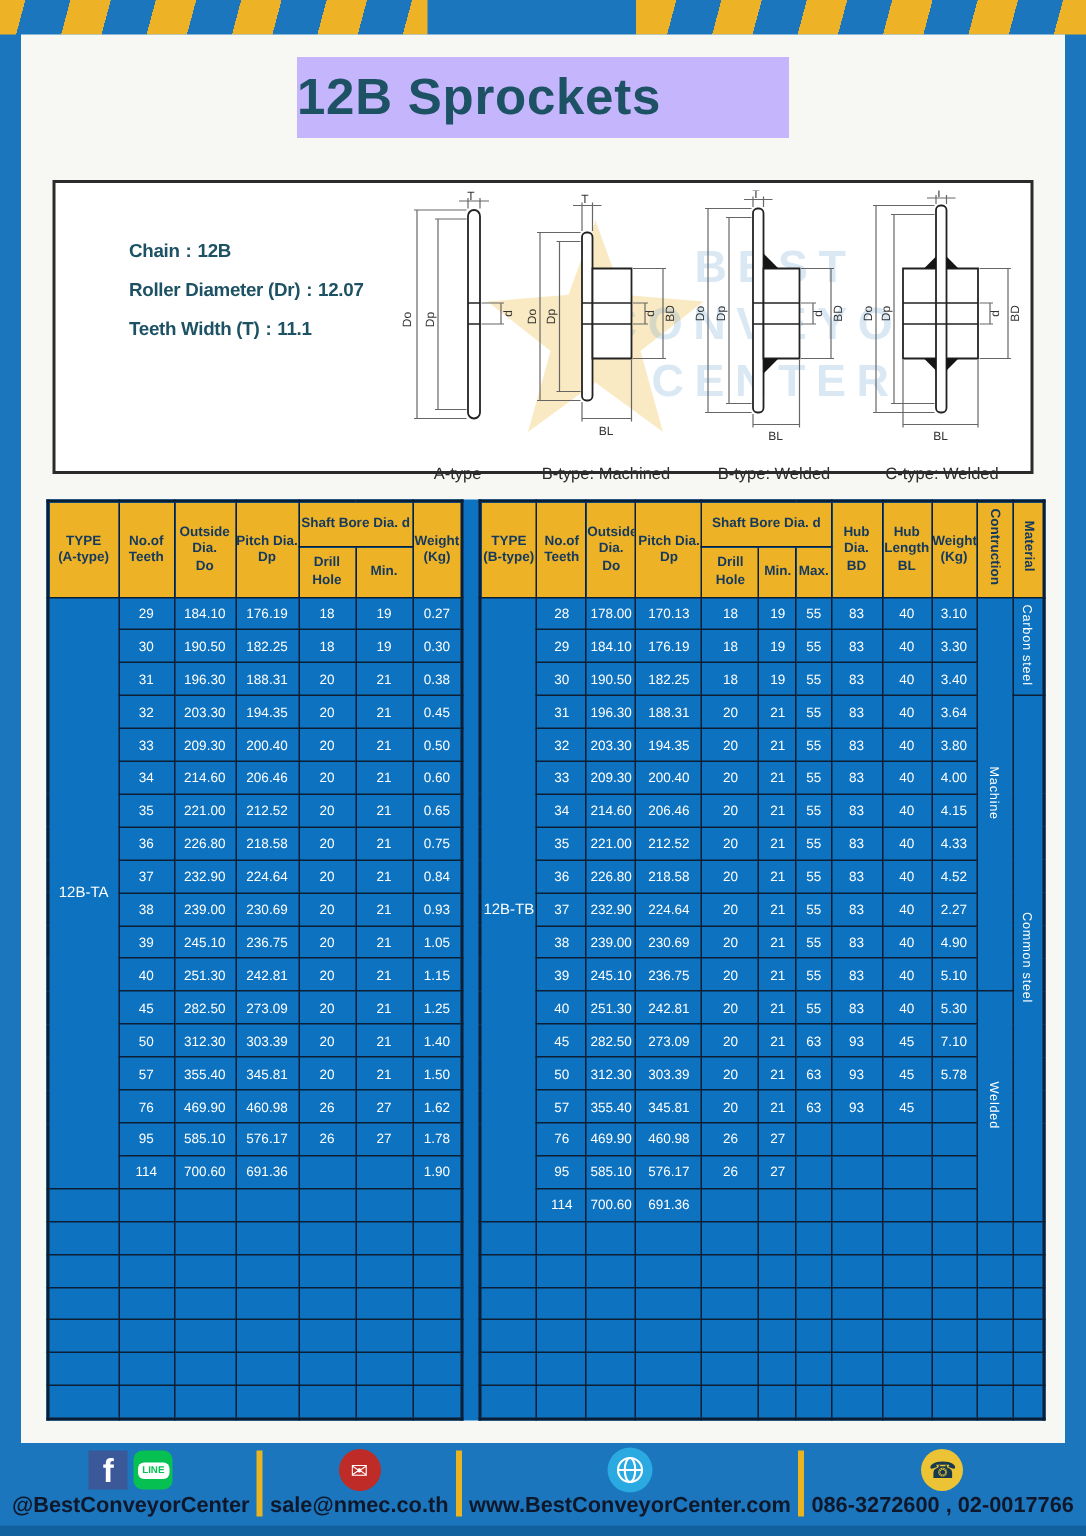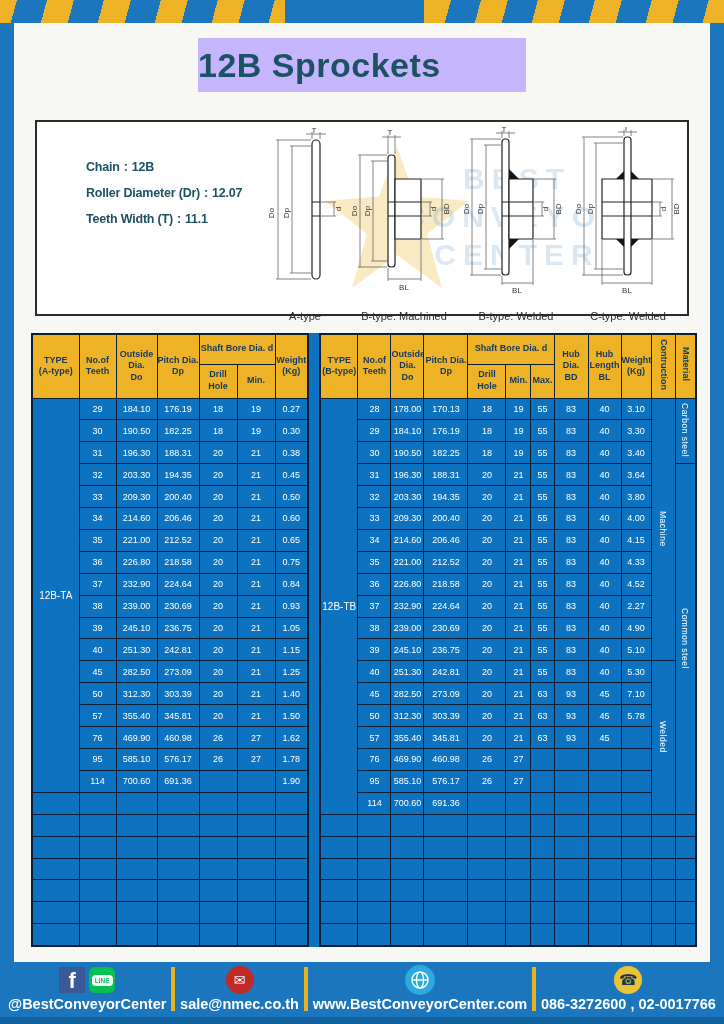--- a/index.html
+++ b/index.html
@@ -63,21 +63,21 @@
   td.construction-cell span, td.material-cell span { writing-mode:vertical-rl; display:inline-block;
                    font-size:8.5px; letter-spacing:.5px; }
 
   
   .footer { position:absolute; left:0; bottom:0; width:724px; height:62px; background:#1b76bd;
             display:flex; align-items:center; justify-content:space-between; padding:2px 8px 10px 8px; }
   .footer::after { content:""; position:absolute; left:0; bottom:0; width:100%; height:7px;
                    background:rgba(0,50,90,.30); }
   .contact-group { display:flex; flex-direction:column; align-items:center; gap:2px; }
   .icon-row { display:flex; gap:4px; align-items:center; height:28px; }
-  .contact-text { color:#ffffff; font-weight:bold; font-size:14.5px; white-space:nowrap; }
+  .contact-text { color:#0f172a; font-weight:bold; font-size:14.5px; white-space:nowrap; }
   .divider { width:4px; height:44px; background:#eab421; }
   .ic-fb { width:26px; height:26px; background:#3b5998; color:#fff; font-weight:bold;
            font-size:22px; display:flex; align-items:flex-end; justify-content:center; line-height:24px; }
   .ic-line { width:26px; height:26px; background:#06c152; border-radius:6px;
              display:flex; align-items:center; justify-content:center; }
   .ic-line span { background:#fff; color:#06c152; font-size:6.5px; font-weight:bold;
                   border-radius:4px; padding:2px 3px; }
   .ic-mail { width:28px; height:28px; background:#bf2b26; border-radius:50%; color:#fff;
              display:flex; align-items:center; justify-content:center; font-size:14px; }
   .ic-globe { width:30px; height:30px; background:#2ba9e1; border-radius:50%;

